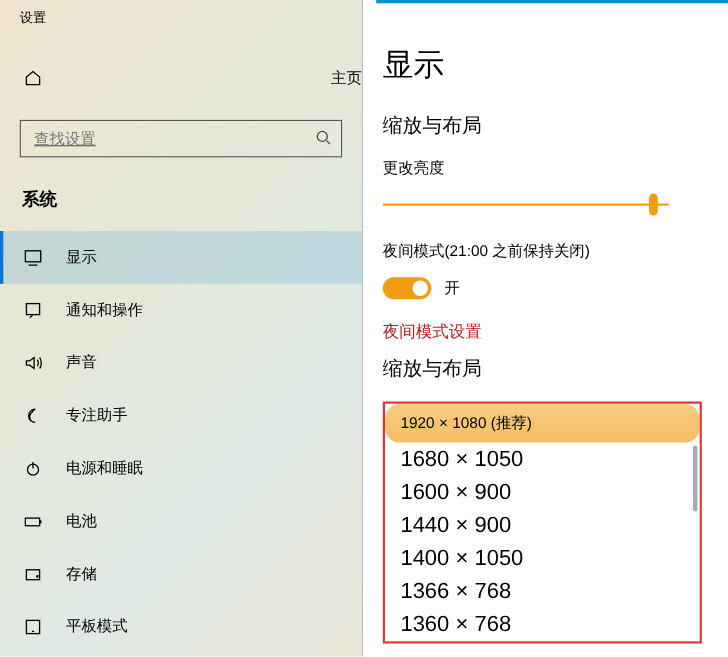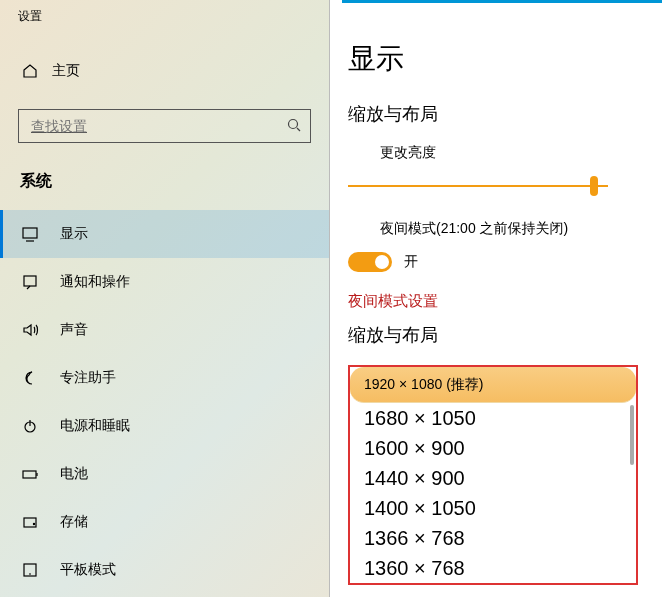--- a/index.html
+++ b/index.html
@@ -18,21 +18,21 @@
   
   .sidebar {
     position:absolute; left:0; top:0; width:330px; height:597px;
     background: linear-gradient(135deg,#efe4cf 0%, #e4e8d7 40%, #dfe9e4 70%, #e9e6d8 100%);
     border-right:1px solid #bbb;
   }
   .app-title { padding:8px 0 0 18px; font-size:12px; color:#000;}
   .home {
     display:flex; align-items:center; gap:14px;
     padding:0 0 0 22px; margin-top:28px;
-    height:36px; cursor:default;
+    height:36px; cursor:default;justify-content:space-between;
   }
   .home .icon svg{ display:block;}
   .search {
     margin:20px 18px 0 18px;
     display:flex; align-items:center;
     border:1px solid #555; height:34px;
     background:rgba(255,255,255,0.05);
     padding:0 8px 0 10px; color:#555;
     justify-content:space-between;
     text-decoration:underline;
@@ -58,21 +58,21 @@
   }
   .nav-item .icon{ width:18px; display:flex; justify-content:center;}
   .nav-item svg{ display:block;}
   
   .main{
     position:absolute; left:330px; top:0; right:0; height:597px;
     background:#fff; padding:40px 0 0 18px;
   }
   .main h1{ margin:0 0 24px 0; font-weight:400; font-size:28px;}
   .main h2{ margin:0 0 18px 0; font-weight:400; font-size:18px;}
-  .label-row{ font-size:14px; margin-bottom:14px;margin-left:32px;}
+  .label-row{ font-size:14px; margin-bottom:14px;}
   .slider{
     position:relative; width:260px; height:20px; margin-bottom:24px;
   }
   .slider .track{ position:absolute; top:9px; left:0; width:100%; height:2px; background:#f39c12;}
   .slider .thumb{ position:absolute; top:0; left:242px; width:8px; height:20px; background:#f39c12; border-radius:4px;}
   .toggle-row{ display:flex; align-items:center; gap:12px; margin-bottom:20px; margin-top:12px;}
   .toggle{
     width:44px; height:20px; background:#f39c12; border-radius:10px;
     position:relative;
   }

